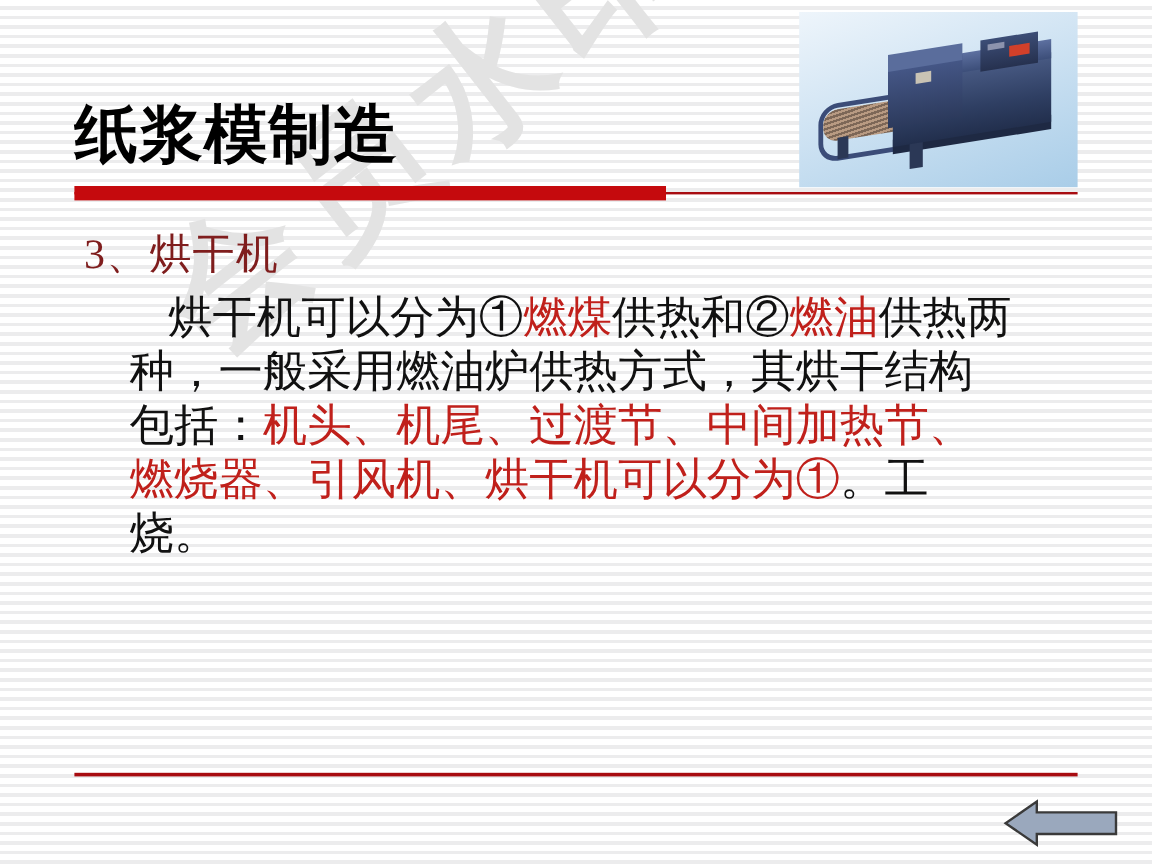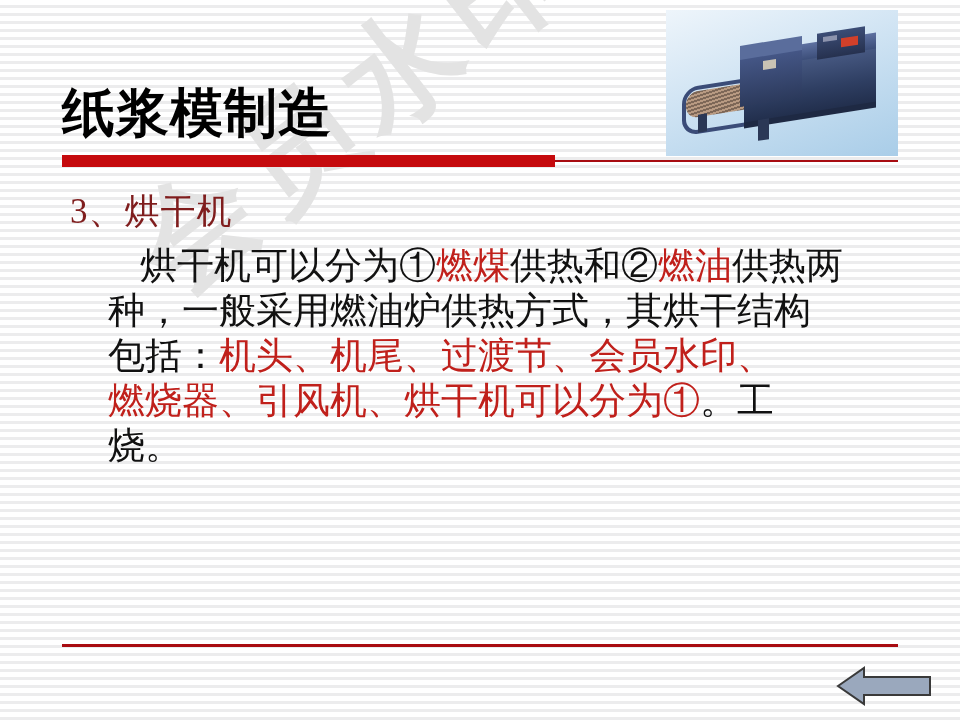--- a/index.html
+++ b/index.html
@@ -246,21 +246,21 @@
 
   <div id="title">纸浆模制造</div>
   <div id="title-rule-thin"></div>
   <div id="title-rule-thick"></div>
 
   <div id="heading">3、烘干机</div>
 
   <div id="paragraph">
       <span class="ln indent"><span class="blk">烘干机可以分为①</span><span class="red">燃煤</span><span class="blk">供热和②</span><span class="red">燃油</span><span class="blk">供热两</span></span>
       <span class="ln"><span class="blk">种，一般采用燃油炉供热方式，其烘干结构</span></span>
-      <span class="ln"><span class="blk">包括：</span><span class="red">机头、机尾、过渡节、会员水印、</span></span>
+      <span class="ln"><span class="blk">包括：</span><span class="red">机头、机尾、过渡节、中间加热节、</span></span>
       <span class="ln"><span class="red">燃烧器、引风机、烘干机可以分为①</span><span class="blk">。工</span></span>
       <span class="ln"><span class="blk">烧。</span></span>
     </div>
 
   <div id="bottom-rule"></div>
 
   <div id="back-arrow">
     <svg width="96" height="44" viewBox="0 0 96 44">
       <polygon points="2,22 28,4 28,13 94,13 94,31 28,31 28,40" fill="#9aa8bd" stroke="#3a3a3a" stroke-width="2" stroke-linejoin="miter"></polygon>
     </svg>

